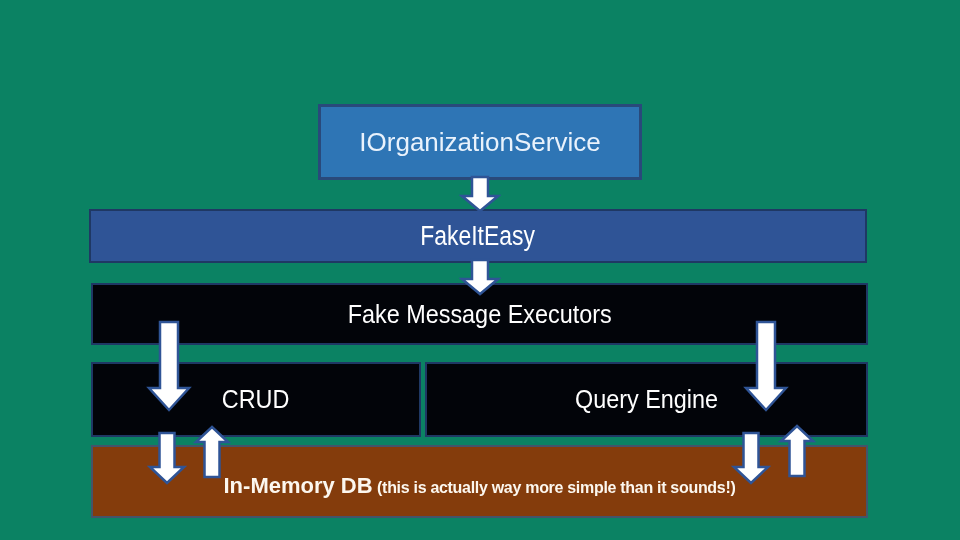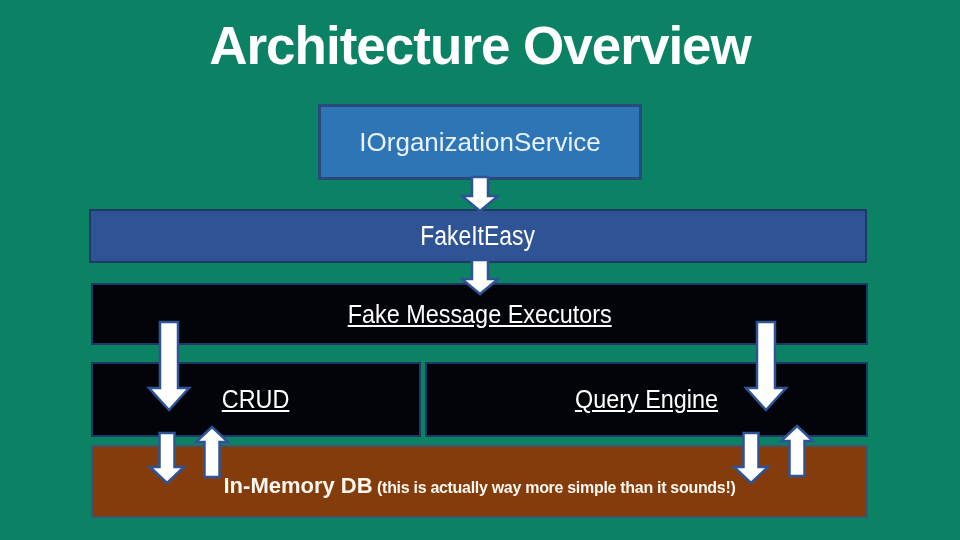--- a/index.html
+++ b/index.html
@@ -27,21 +27,21 @@
   .box-fakeiteasy{
     left:89px;top:209px;width:778px;height:54px;
     background:var(--fakeiteasy-box-fill,#2F5496);
     border:2px solid var(--fakeiteasy-box-border,#1F3864);
     color:#FFFFFF;font-size:27px;
   }
   .box-fakeiteasy .box-label{transform:scaleX(0.85);}
   .box-black{
     background:var(--black-box-fill,#020409);
     border:2px solid var(--black-box-border,#1F3864);
-    color:#FFFFFF;font-size:26px;text-decoration:underline;
+    color:#FFFFFF;font-size:26px;
   }
   .box-black .box-label{transform:scaleX(0.9);}
   .box-executors{left:91px;top:283px;width:777px;height:62px;}
   .box-crud{left:91px;top:362px;width:330px;height:75px;}
   .box-query{left:425px;top:362px;width:443px;height:75px;}
   .box-db{
     left:91px;top:445px;width:777px;height:73px;
     background:var(--db-box-fill,#843C0C);
     border:2px solid var(--db-box-border,#44546A);
     color:#FCF7EF;padding-top:8px;
@@ -54,21 +54,20 @@
     fill:var(--arrow-fill,#FFFFFF);
     stroke:var(--arrow-border,#2F5496);
     stroke-width:2.5;stroke-linejoin:miter;
   }
 </style>
 </head>
 <body>
 
 <div class="stage">
 
-  <h1 class="title">Architecture Overview</h1>
 
   <div class="box box-fakeiteasy">
     <span class="box-label">FakeItEasy</span>
   </div>
 
   <div class="box box-service">
     <span class="box-label">IOrganizationService</span>
   </div>
 
   <div class="box box-black box-executors">

